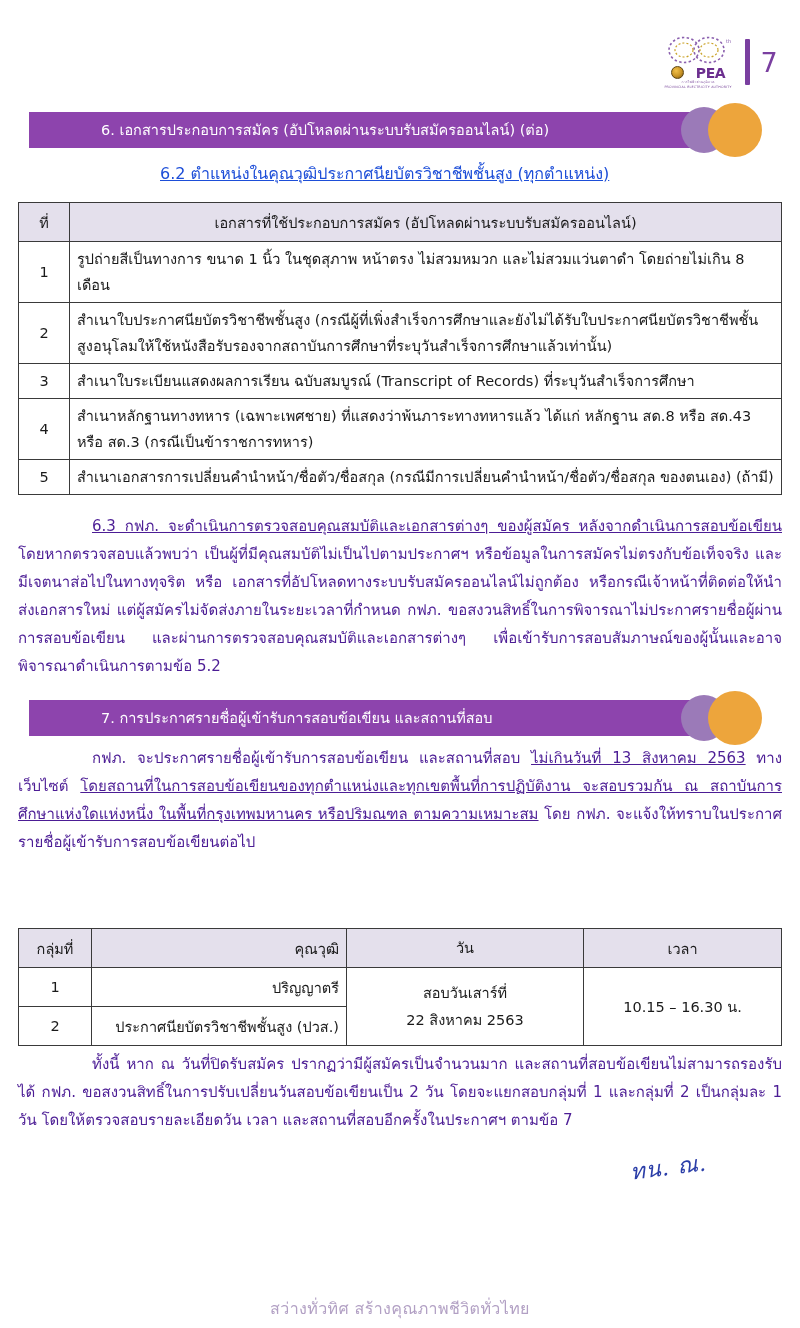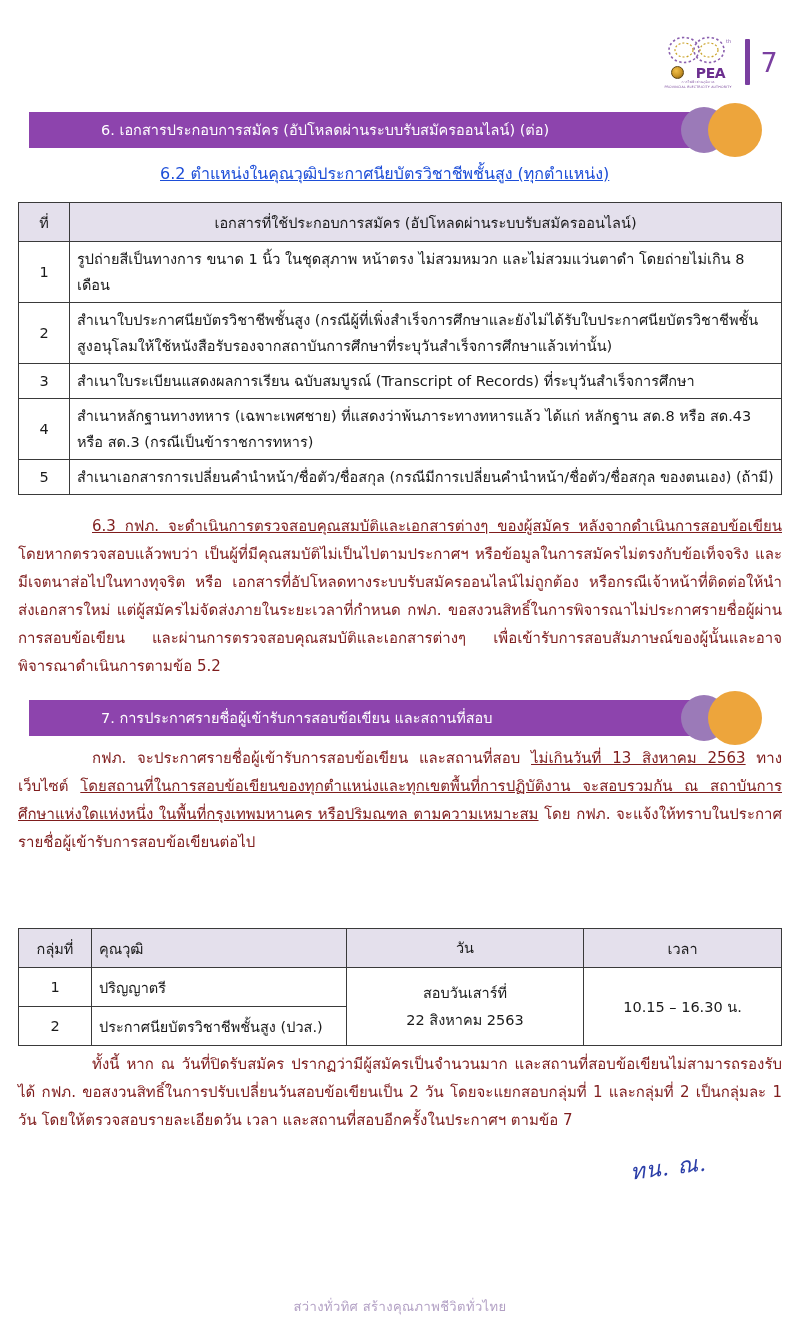--- a/index.html
+++ b/index.html
@@ -142,21 +142,21 @@
     font-size: 16px;
     line-height: 1.45;
     color: #1d4ed8;
   }
   .sub-heading .u { text-decoration: underline; }
 
   .para {
     position: absolute;
     font-size: 15px;
     line-height: 28px;
-    color: #7f1d1d;
+    color: #4c1d95;
     text-align: justify;
     text-justify: inter-word;
   }
   .para .u { text-decoration: underline; }
   .para .indent { display: inline-block; width: 74px; }
 
   
   table.doc-table {
     position: absolute;
     border-collapse: collapse;
@@ -180,21 +180,21 @@
   .row-doc td { line-height: 26px; }
 
   
   #documents-table { left: 18px; top: 202px; width: 764px; }
   #documents-table td.doc-text { text-align: left; }
 
   
   #exam-schedule-table { left: 18px; top: 928px; width: 764px; padding-left: 16px; }
   #exam-schedule-table td { height: 30px; }
   #exam-schedule-table .c-group { width: 58px; text-align: center; }
-  #exam-schedule-table .c-qual { width: 240px; text-align: left; }
+  #exam-schedule-table .c-qual { width: 240px; text-align: right; }
   #exam-schedule-table .c-day { width: 222px; text-align: center; line-height: 27px; }
   #exam-schedule-table .c-time { text-align: center; }
   .two-line span { display: block; }
 
   
   .signature {
     position: absolute;
     left: 630px;
     top: 1150px;
     color: #2b3ea8;
@@ -206,21 +206,21 @@
     white-space: nowrap;
   }
 
   
   .footer-slogan {
     position: absolute;
     left: 0;
     right: 0;
     top: 1296px;
     text-align: center;
-    font-size: 13px;
+    font-size: 16px;
     color: #b2a0c4;
     letter-spacing: 0.4px;
   }
 </style>
 </head>
 <body>
 
 <div class="page">
 
   <div class="page-header">

